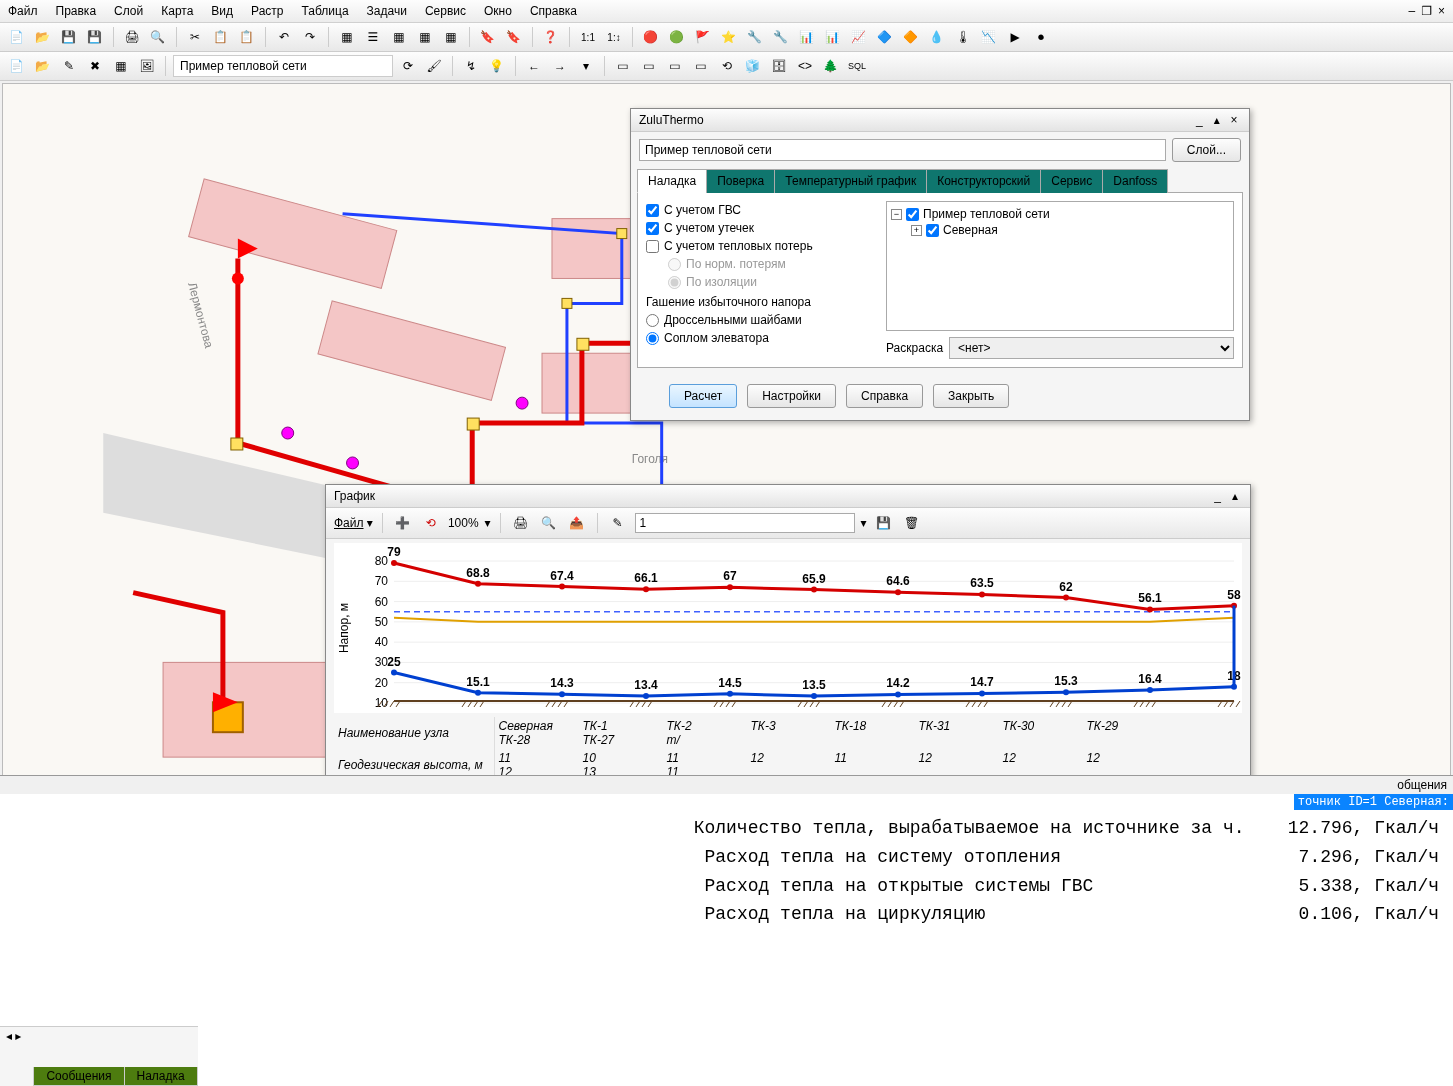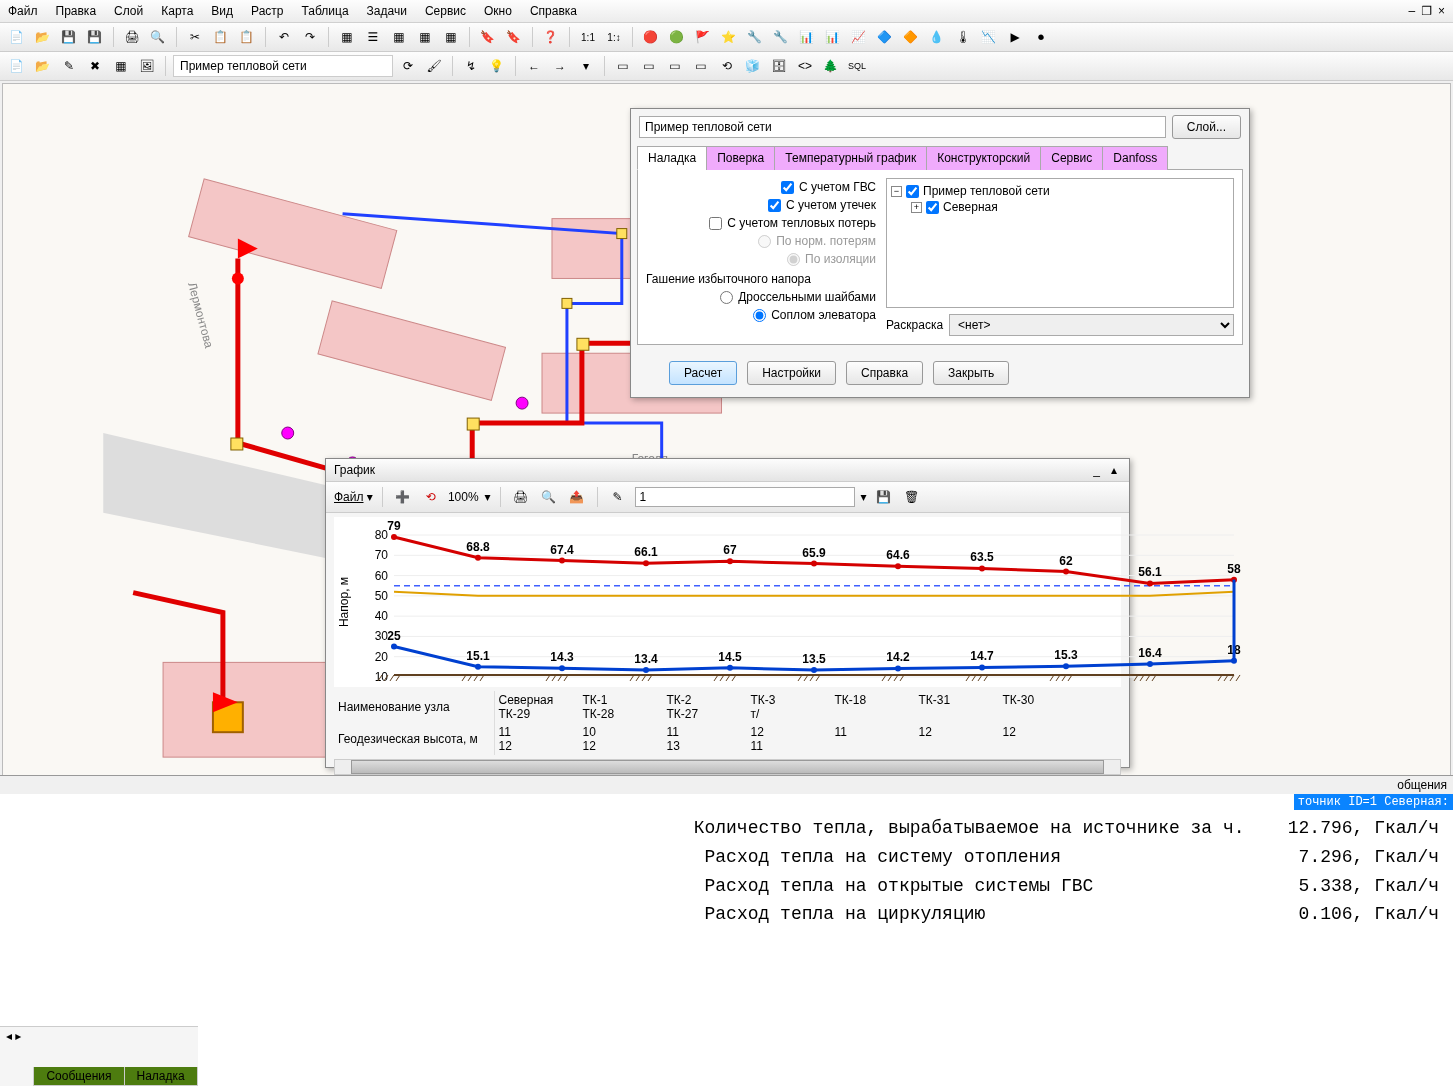--- a/index.html
+++ b/index.html
@@ -22,42 +22,42 @@
 
 .dialog { position: absolute; background: #f5f5f5; border: 1px solid #888; box-shadow: 2px 2px 6px rgba(0,0,0,0.3); }
 .dlg-title { background: linear-gradient(#fdfdfd,#e4e4e4); padding: 4px 8px; display: flex; justify-content: space-between; border-bottom: 1px solid #ccc; font-size: 13px; }
 .dlg-title-btns span { display: inline-block; width: 14px; text-align: center; cursor: default; }
 .zulu { left: 630px; top: 108px; width: 620px; }
 .zulu-row { display: flex; align-items: center; gap: 6px; padding: 6px 8px; }
 .zulu-row input[type=text] { flex: 1; border: 1px solid #aaa; padding: 3px 5px; background: white; }
 .btn { background: linear-gradient(#fdfdfd,#e6e6e6); border: 1px solid #999; border-radius: 3px; padding: 4px 14px; cursor: default; }
 .btn-primary { background: linear-gradient(#eaf6ff,#c4e3ff); border: 1px solid #5a9edb; margin-left: 24px; }
 .tabs { display: flex; border-bottom: 1px solid #aaa; margin: 0 6px; }
-.tab { padding: 4px 10px; border: 1px solid #aaa; border-bottom: none; background: #f0abfc; margin-right: -1px; position: relative; top: 1px; cursor: default; }
+.tab { padding: 4px 10px; border: 1px solid #aaa; border-bottom: none; background: #0f766e; margin-right: -1px; position: relative; top: 1px; cursor: default; }
 .tab.active { background: white; border-bottom: 1px solid white; font-weight: normal; }
 .tab-body { background: white; margin: 0 6px 8px; border: 1px solid #aaa; border-top: none; padding: 8px; display: flex; gap: 10px; }
 .left-col { flex: 0 0 230px; }
 .right-col { flex: 1; }
-.chk-row, .rad-row { display: flex; align-items: center; gap: 5px; padding: 2px 0; justify-content: flex-end; }
+.chk-row, .rad-row { display: flex; align-items: center; gap: 5px; padding: 2px 0; }
 .sub { padding-left: 22px; }
 .group-label { padding: 4px 0 2px; }
 .tree { border: 1px solid #aaa; background: white; height: 130px; padding: 4px; overflow: auto; }
 .tree-item { display: flex; align-items: center; gap: 4px; padding: 1px 0; }
 .tree-sub { padding-left: 20px; }
 .tree-exp { width: 11px; height: 11px; border: 1px solid #888; display: inline-flex; align-items: center; justify-content: center; font-size: 9px; line-height: 1; background: white; }
 .sel-row { display: flex; align-items: center; gap: 6px; margin-top: 6px; }
 .sel-row select { flex: 1; border: 1px solid #aaa; padding: 2px 4px; }
 .dlg-buttons { display: flex; gap: 10px; padding: 8px 14px 12px; }
 
 
-.graph-panel { left: 325px; top: 458px; width: 805px; height: 310px; }
+.graph-panel { left: 325px; top: 484px; width: 926px; height: 310px; }
 .graph-toolbar { display: flex; align-items: center; gap: 6px; padding: 4px 8px; background: linear-gradient(#fdfdfd,#e8e8e8); border-bottom: 1px solid #ccc; }
 .chart-area { position: relative; height: 170px; background: white; margin: 4px 8px; }
 .chart-table { margin: 0 8px; }
-.chart-table table { width: 100%; border-collapse: collapse; }
+.chart-table table { width: 100%; border-collapse: collapse; font-style: italic; }
 .chart-table td { padding: 2px 4px; font-size: 12px; }
 .chart-table .rowhdr { width: 160px; border-right: 1px solid #ddd; }
 .hscroll { height: 16px; background: #eee; border: 1px solid #ccc; margin: 4px 8px; position: relative; }
 .hscroll-thumb { position: absolute; left: 16px; top: 0; right: 16px; bottom: 0; background: linear-gradient(#ddd,#bbb); border: 1px solid #999; }
 
 
 .messages { position: absolute; left: 0; right: 0; top: 775px; bottom: 0; background: white; border-top: 1px solid #999; text-align: right; }
 .msg-title { background: #f0f0f0; padding: 2px 6px; font-size: 12px; }
 .msg-hl { background: #0a84ff; color: white; font-family: 'Courier New', monospace; padding: 1px 4px; display: inline-block; }
 .msg-body { font-family: 'Courier New', monospace; font-size: 18px; padding: 4px 14px; line-height: 1.6; white-space: pre; }
@@ -204,20 +204,28 @@
     <circle cx="420" cy="320" r="6" fill="magenta" stroke="purple"></circle>
     <circle cx="300" cy="595" r="6" fill="magenta" stroke="purple"></circle>
     <circle cx="280" cy="545" r="6" fill="magenta" stroke="purple"></circle>
 
     <rect x="110" y="620" width="30" height="30" fill="#ffb000" stroke="#a06000" stroke-width="2"></rect>
     <polygon points="110,610 135,620 110,630" fill="red"></polygon>
   </svg>
 </div>
 
 <div class="dialog zulu">
+  <div class="dlg-title">
+    <span>ZuluThermo</span>
+    <span class="dlg-title-btns">
+      <span>_</span>
+      <span>▴</span>
+      <span>×</span>
+    </span>
+  </div>
   <div class="zulu-row">
     <input type="text" value="Пример тепловой сети" style="">
     <button class="btn">Слой...</button>
   </div>
   <div class="tabs">
     <div class="tab active">Наладка</div>
     <div class="tab">Поверка</div>
     <div class="tab">Температурный график</div>
     <div class="tab">Конструкторский</div>
     <div class="tab">Сервис</div>

